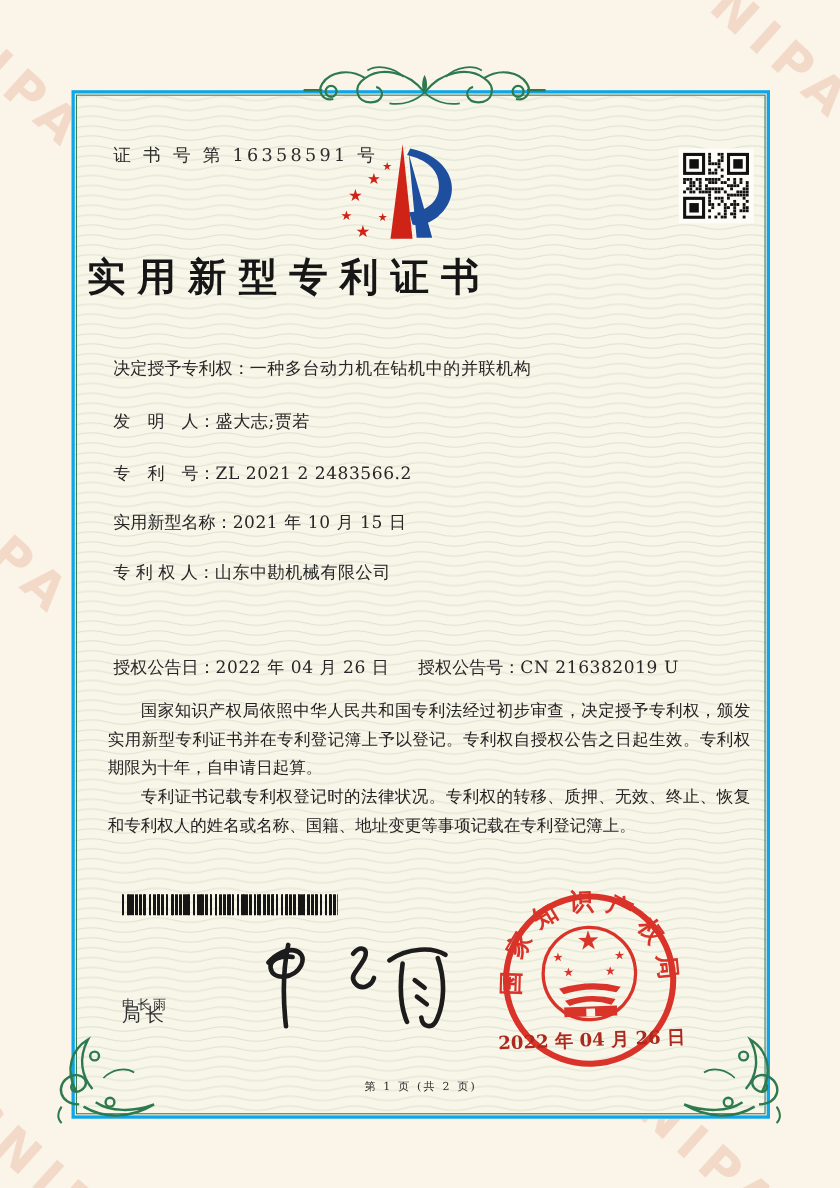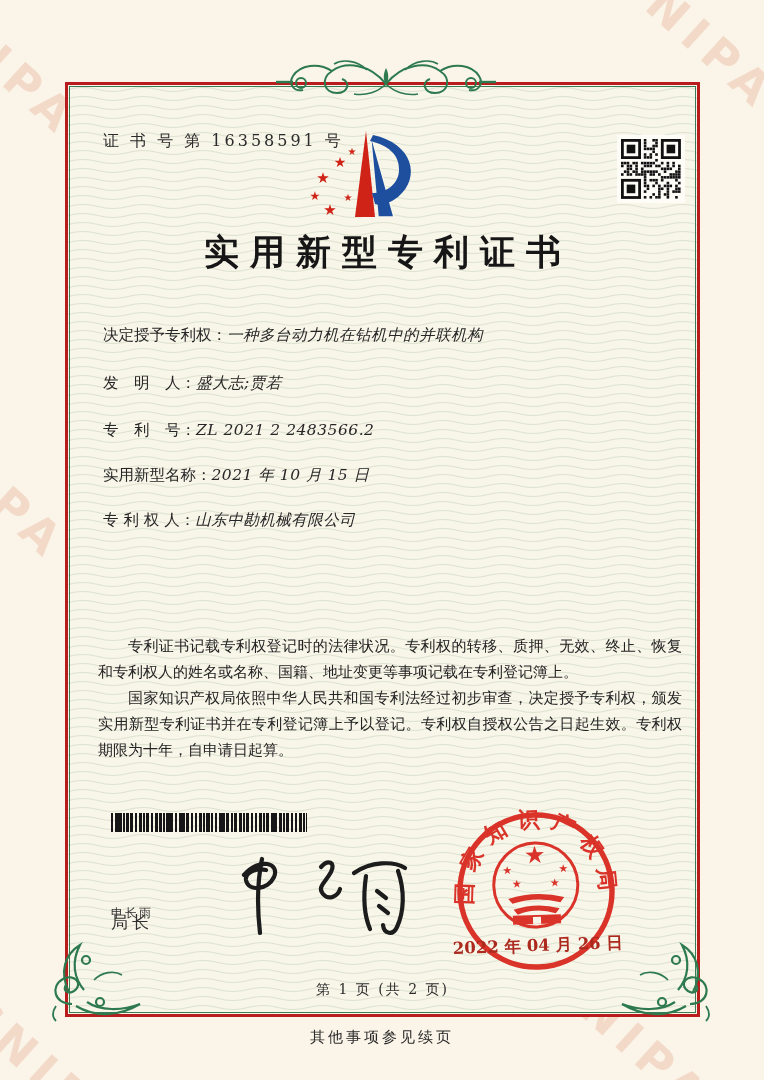--- a/index.html
+++ b/index.html
@@ -6,36 +6,36 @@
   body{width:764px;height:1080px;background:#fbf4e9;font-family:"DejaVu Serif","Liberation Serif",serif;position:relative;overflow:hidden;}
   .page{position:absolute;inset:0;}
   
   .wm{position:absolute;font-family:"DejaVu Sans","Liberation Sans",sans-serif;font-weight:bold;
       font-size:46px;letter-spacing:9px;color:rgba(226,158,126,.30);
       transform:rotate(42deg);transform-origin:left top;white-space:nowrap;z-index:0;}
   .wm.gray{color:rgba(188,178,158,.30);}
   .wm.faint{color:rgba(205,193,172,.20);}
   
   .frame{position:absolute;left:65px;top:82px;width:629px;height:929px;
-         border:3px solid #b91c1c;background:#f8f5e9;z-index:1;}
+         border:3px solid #0ea5e9;background:#f8f5e9;z-index:1;}
   .frame::after{content:"";position:absolute;inset:1px;border:1px solid #3a7d55;pointer-events:none;}
   .waves{position:absolute;inset:0;width:100%;height:100%;z-index:0;}
   .inner{position:absolute;inset:0;z-index:1;}
   
   .cert-no{position:absolute;left:35px;top:46px;font-size:16px;letter-spacing:3px;color:#2b2b2b;}
   
   .logo{position:absolute;left:238px;top:42px;}
   .qr{position:absolute;left:549px;top:50px;background:#fdfcf7;}
   
-  .title{position:absolute;left:0;top:144px;width:100%;text-align:center;
+  .title{position:absolute;left:0;top:144px;width:100%;
          font-size:35px;font-weight:bold;color:#161616;letter-spacing:11px;text-indent:11px;}
   
   .row{position:absolute;left:35px;font-size:15.5px;color:#262626;white-space:nowrap;}
   .row .lab{display:inline-block;}
-  .row .val{letter-spacing:.5px;font-style:italic;}
+  .row .val{letter-spacing:.5px;}
   .pair2{margin-left:26px;}
   
   .paras{position:absolute;left:30px;top:548px;width:584px;font-size:15px;
          line-height:26px;color:#222;text-align:justify;}
   .paras p{margin:0;text-indent:2em;}
   
   .barcode{position:absolute;left:43px;top:728px;width:196px;height:19px;
     background:
       repeating-linear-gradient(90deg,#161616 0 2px,rgba(0,0,0,0) 2px 4px),
       repeating-linear-gradient(90deg,#161616 0 1px,rgba(0,0,0,0) 1px 5px),
@@ -43,21 +43,21 @@
   
   .officer-title{position:absolute;left:43px;top:826px;font-size:17px;color:#303030;
                  font-family:"DejaVu Sans","Liberation Sans",sans-serif;letter-spacing:4px;}
   .officer-name{position:absolute;left:43px;top:820px;font-size:12px;color:#303030;
                 font-family:"DejaVu Sans","Liberation Sans",sans-serif;letter-spacing:2px;}
   .signature{position:absolute;left:158px;top:758px;}
   
   .seal{position:absolute;left:378px;top:716px;transform:rotate(-2deg);mix-blend-mode:multiply;opacity:.95;}
   
   .page-info{position:absolute;left:0;top:896px;width:100%;text-align:center;
-             font-size:14px;color:#2b2b2b;letter-spacing:2px;}
+             font-size:10px;color:#2b2b2b;letter-spacing:2px;}
   
   .orn-top{position:absolute;left:274px;top:56px;z-index:2;}
   .orn-bl{position:absolute;left:42px;top:942px;z-index:2;}
   .orn-br{position:absolute;left:614px;top:942px;z-index:2;transform:scaleX(-1);}
   
   .footer-note{position:absolute;left:0;top:1028px;width:100%;text-align:center;
                font-size:15px;color:#2a2a2a;letter-spacing:3px;z-index:1;}
 </style>
 </head>
 <body>
@@ -259,24 +259,27 @@
       </div>
       <div class="row" style="top:335px;text-align:right;">
         <span class="lab">专　利　号：</span><span class="val">ZL 2021 2 2483566.2</span>
       </div>
       <div class="row" style="top:380px;">
         <span class="lab">实用新型名称：</span><span class="val">2021 年 10 月 15 日</span>
       </div>
       <div class="row" style="top:425px;">
         <span class="lab">专 利 权 人：</span><span class="val">山东中勘机械有限公司</span>
       </div>
+      <div class="row" style="top:512px;">
+        <span class="lab">授权公告日：</span><span class="val">2022 年 04 月 26 日</span><span class="pair2"><span class="lab">授权公告号：</span><span class="val">CN 216382019 U</span></span>
+      </div>
 
       <div class="paras">
+        <p>国家知识产权局依照中华人民共和国专利法经过初步审查，决定授予专利权，颁发实用新型专利证书并在专利登记簿上予以登记。专利权自授权公告之日起生效。专利权期限为十年，自申请日起算。</p>
         <p>专利证书记载专利权登记时的法律状况。专利权的转移、质押、无效、终止、恢复和专利权人的姓名或名称、国籍、地址变更等事项记载在专利登记簿上。</p>
-        <p>国家知识产权局依照中华人民共和国专利法经过初步审查，决定授予专利权，颁发实用新型专利证书并在专利登记簿上予以登记。专利权自授权公告之日起生效。专利权期限为十年，自申请日起算。</p>
       </div>
 
       <div class="barcode"></div>
 
       <div class="officer-title">局长</div>
       <div class="officer-name">申长雨</div>
 
       <svg class="signature" width="185" height="98" viewBox="0 0 185 98">
         <g fill="none" stroke="#1c1c1c" stroke-width="4.2" stroke-linecap="round" stroke-linejoin="round">
           <path d="M36,16 C31,40 31,64 34,90"></path>
@@ -352,14 +355,13 @@
       <path d="M30,62 C12,62 8,44 21,37 C32,31 42,42 32,49 C26,53 20,48 24,43"></path>
       <path d="M27,50 C17,30 23,12 38,3 C29,20 32,36 42,48"></path>
       <path d="M34,64 C54,76 78,74 98,62 C80,69 58,69 45,60"></path>
       <path d="M14,64 C10,70 10,75 14,79" stroke-width="1.8"></path>
       <circle cx="44" cy="18" r="4"></circle>
       <circle cx="58" cy="60" r="4"></circle>
       <path d="M52,38 C60,30 72,28 80,33" stroke-width="1.6"></path>
     </g>
   </svg>
 
-  <div class="footer-note">其他事项参见续页</div>
 </div>
 
 </body></html>

